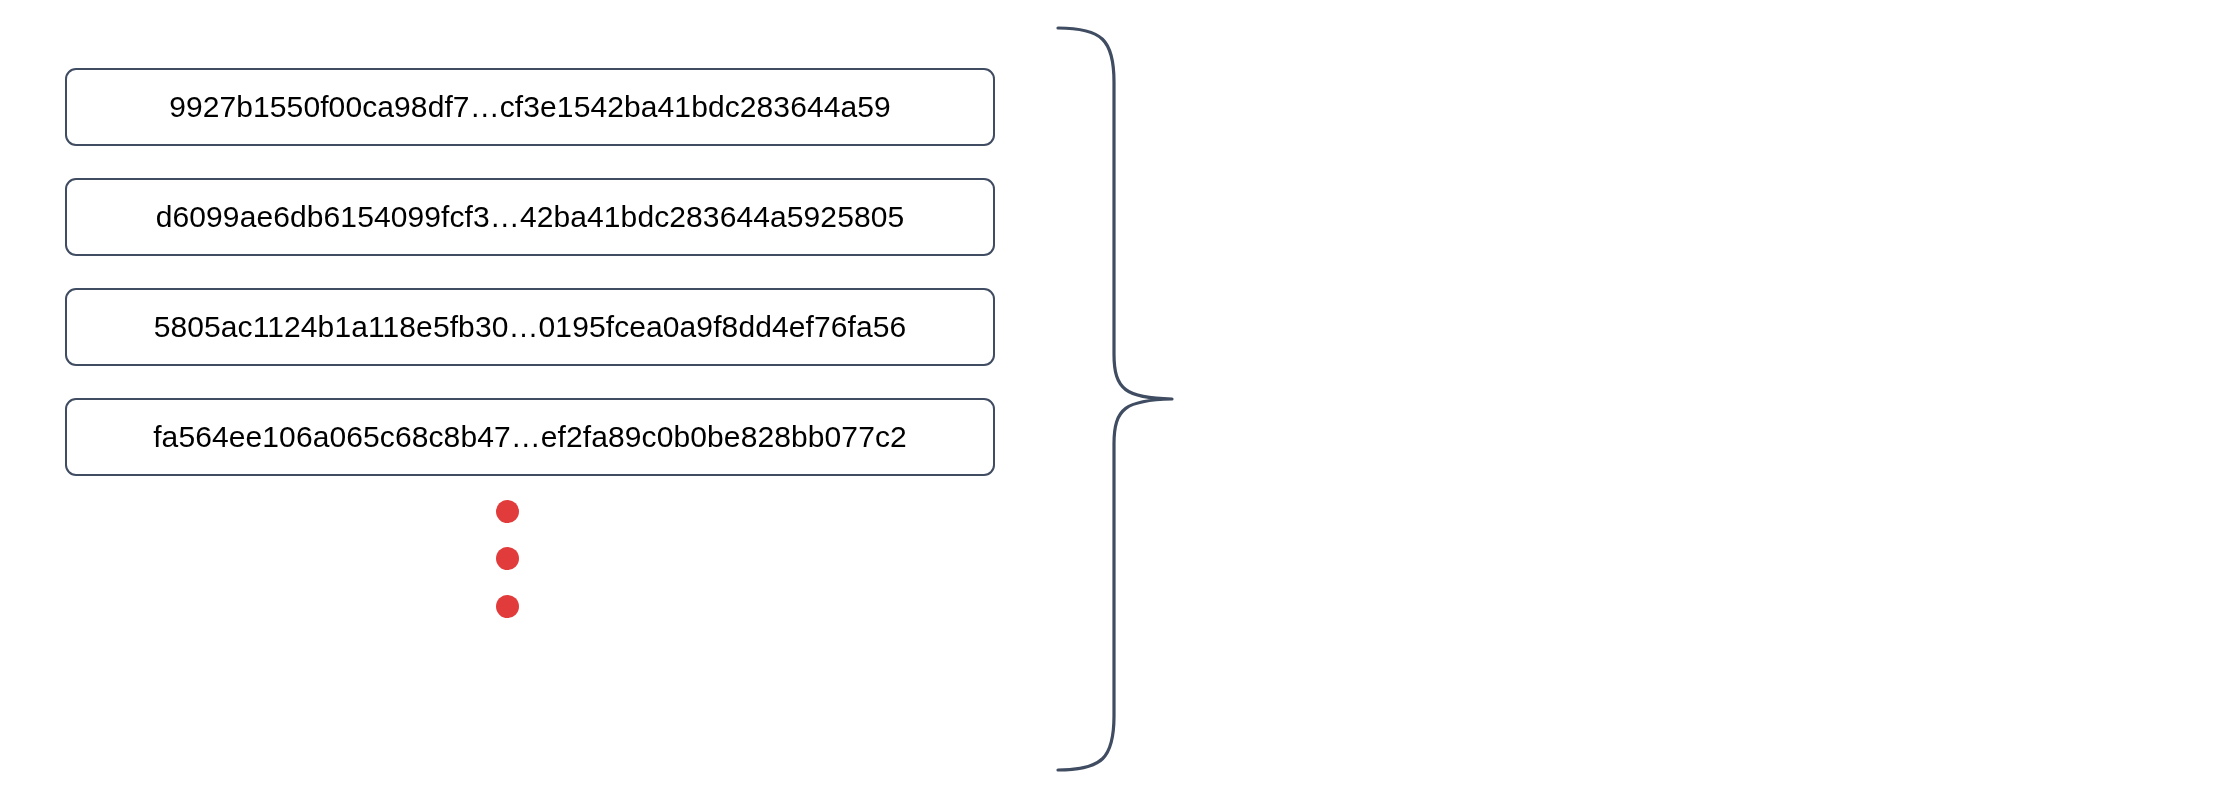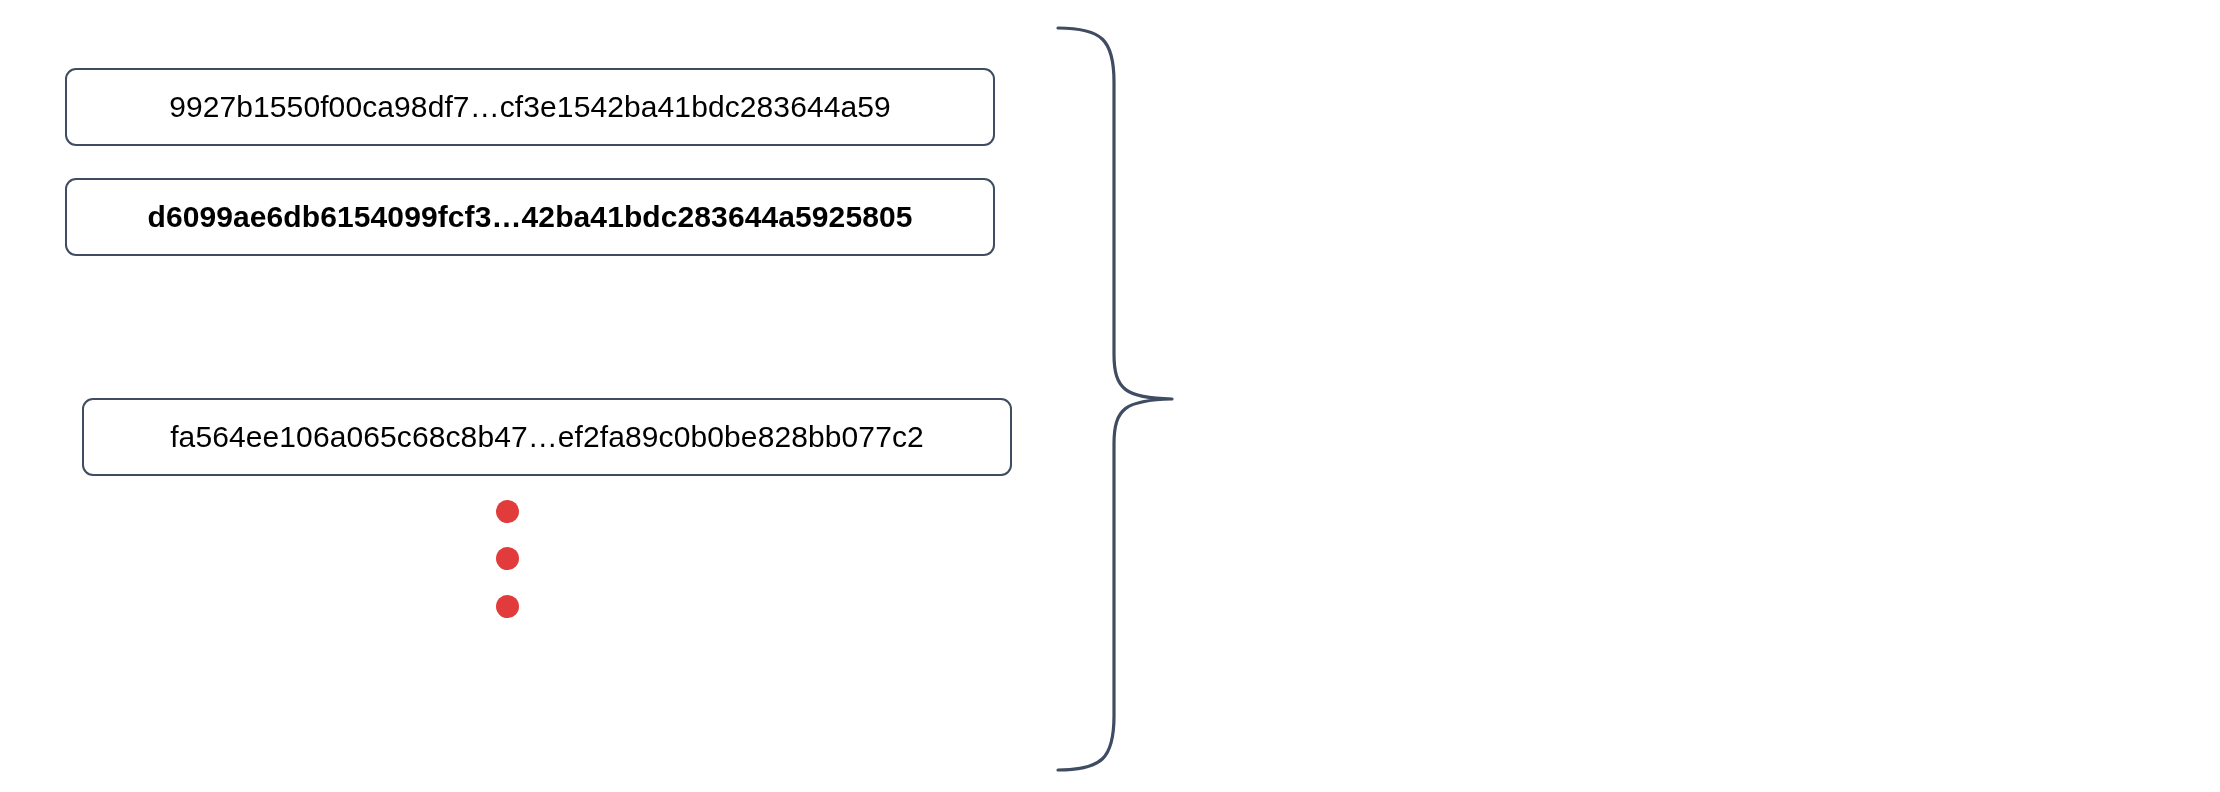--- a/index.html
+++ b/index.html
@@ -33,23 +33,23 @@
     letter-spacing: 0.1px;
     white-space: nowrap;
   }
 
   .left-box {
     left: 65px;
     width: 930px;
     height: 78px;
   }
   .left-box.row0 { top: 68px; }
-  .left-box.row1 { top: 178px; font-weight: bold; }
+  .left-box.row1 { top: 178px; }
   .left-box.row2 { top: 288px; }
-  .left-box.row3 { top: 398px; margin-left: 17px; }
+  .left-box.row3 { top: 398px; }
   .left-box.rowlast { top: 645px; }
 
   .right-box {
     left: 1228px;
     top: 360px;
     width: 950px;
     height: 78px;
   }
 
   
@@ -88,20 +88,23 @@
 <div id="canvas">
 
   <div class="hash-box left-box row0">
     <span>9927b1550f00ca98df7…cf3e1542ba41bdc283644a59</span>
   </div>
 
   <div class="hash-box left-box row1">
     <span>d6099ae6db6154099fcf3…42ba41bdc283644a5925805</span>
   </div>
 
+  <div class="hash-box left-box row2">
+    <span>5805ac1124b1a118e5fb30…0195fcea0a9f8dd4ef76fa56</span>
+  </div>
 
   <div class="hash-box left-box row3">
     <span>fa564ee106a065c68c8b47…ef2fa89c0b0be828bb077c2</span>
   </div>
 
   <div class="ellipsis-dots">
     <span class="dot d0"></span>
     <span class="dot d1"></span>
     <span class="dot d2"></span>
   </div>

